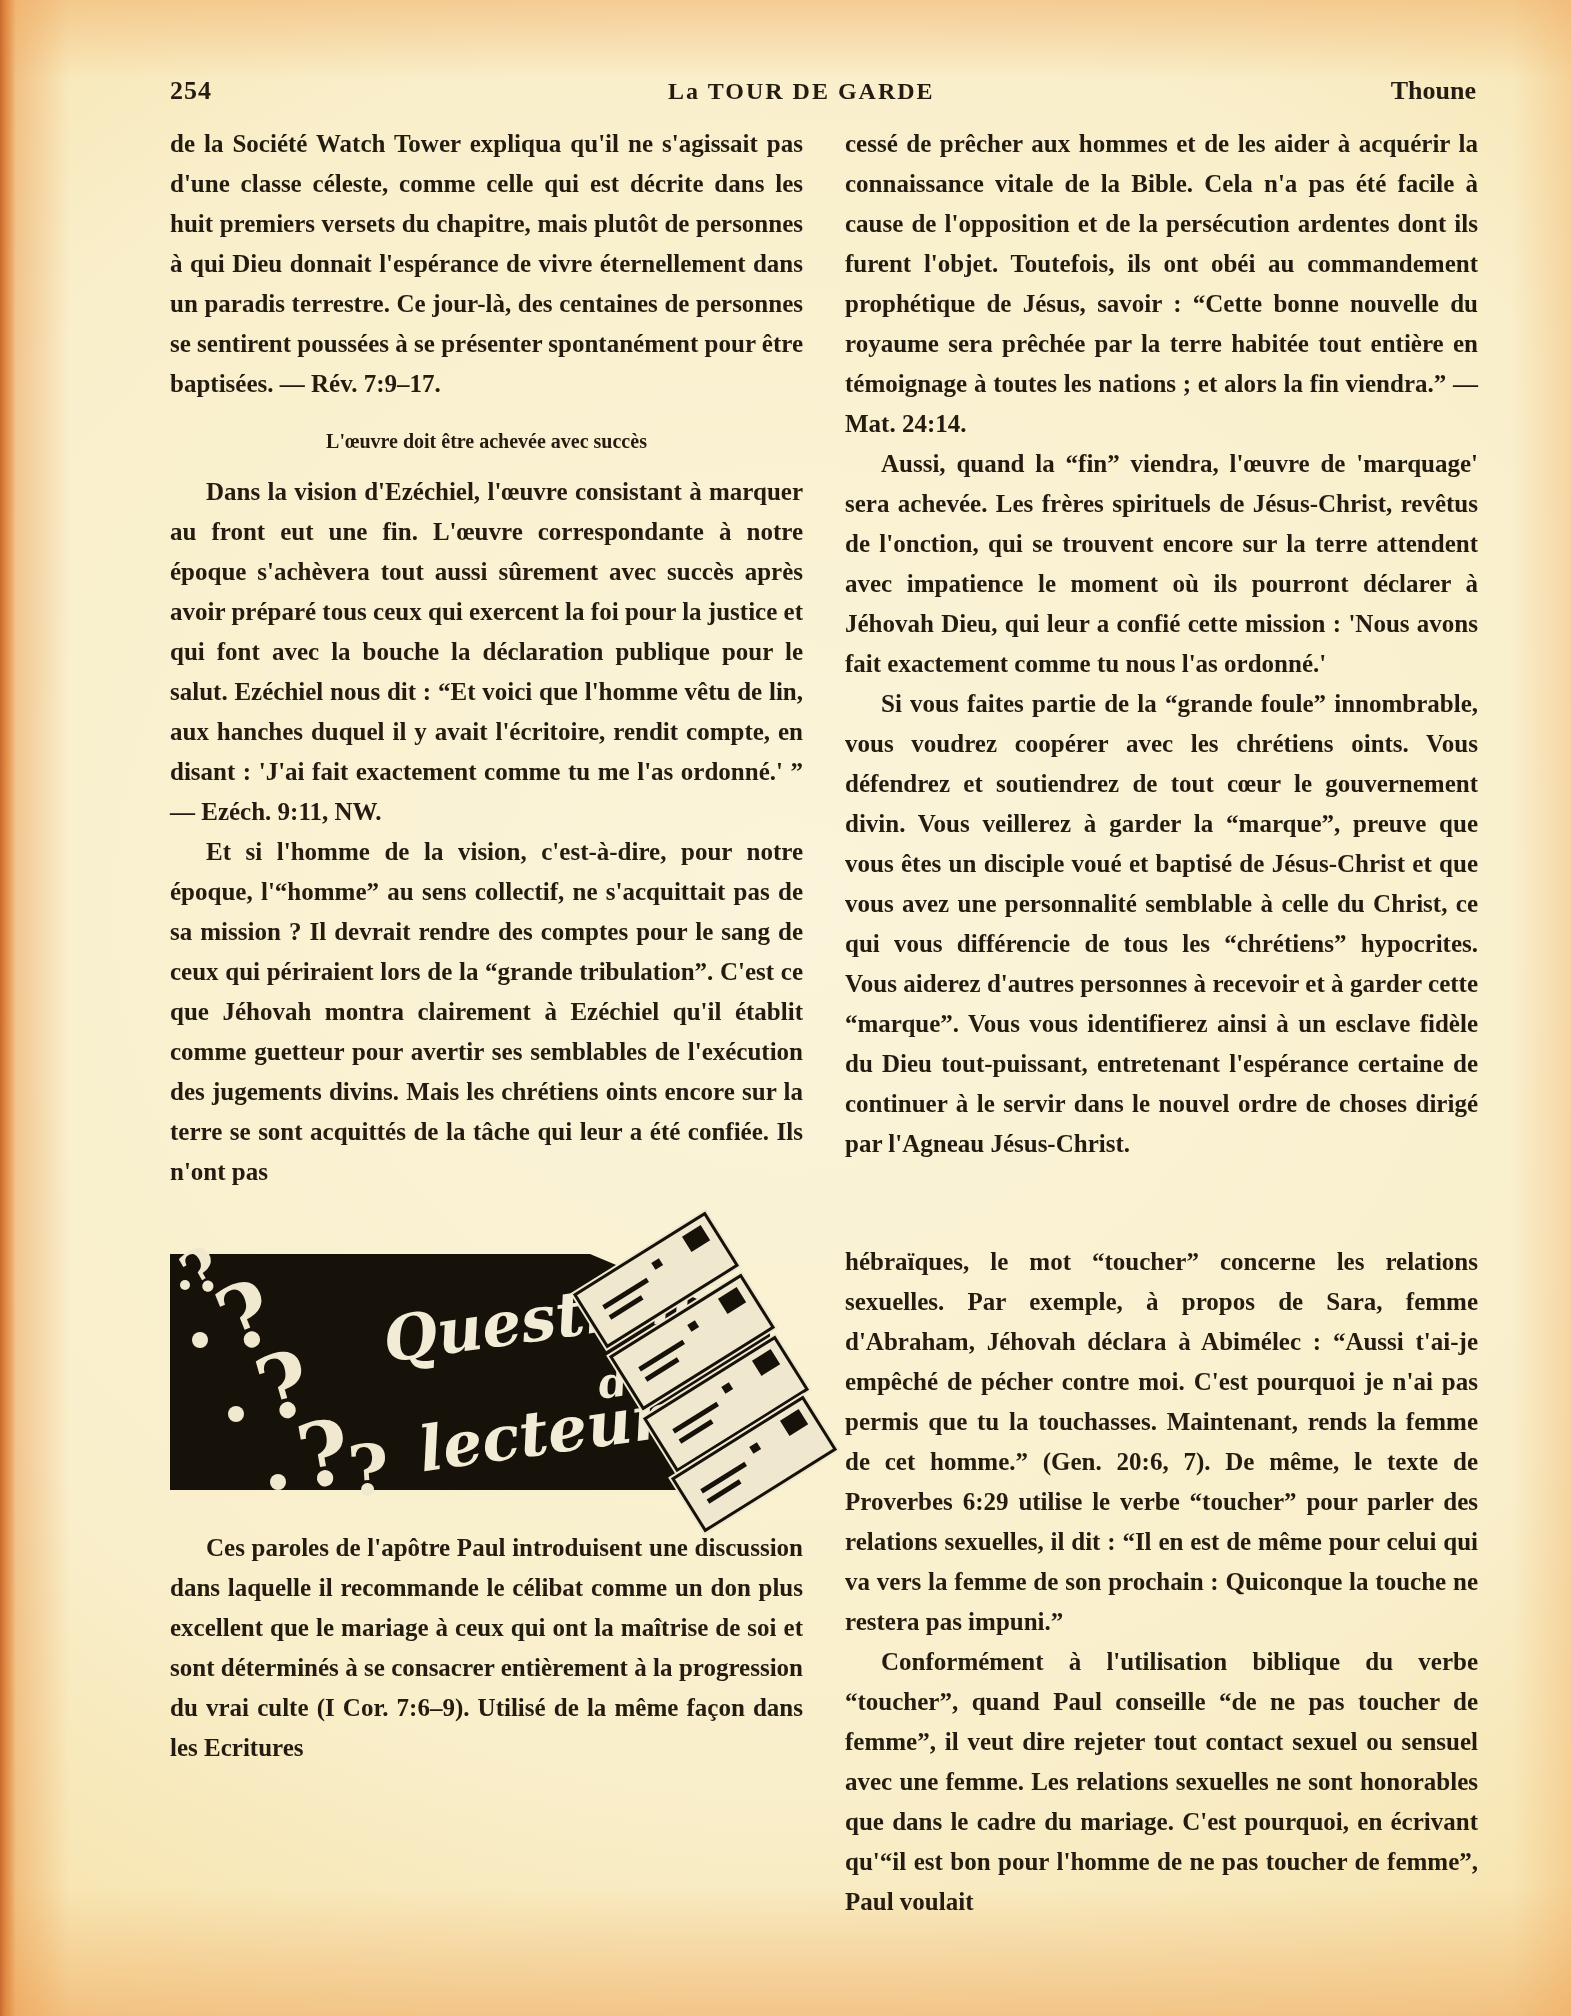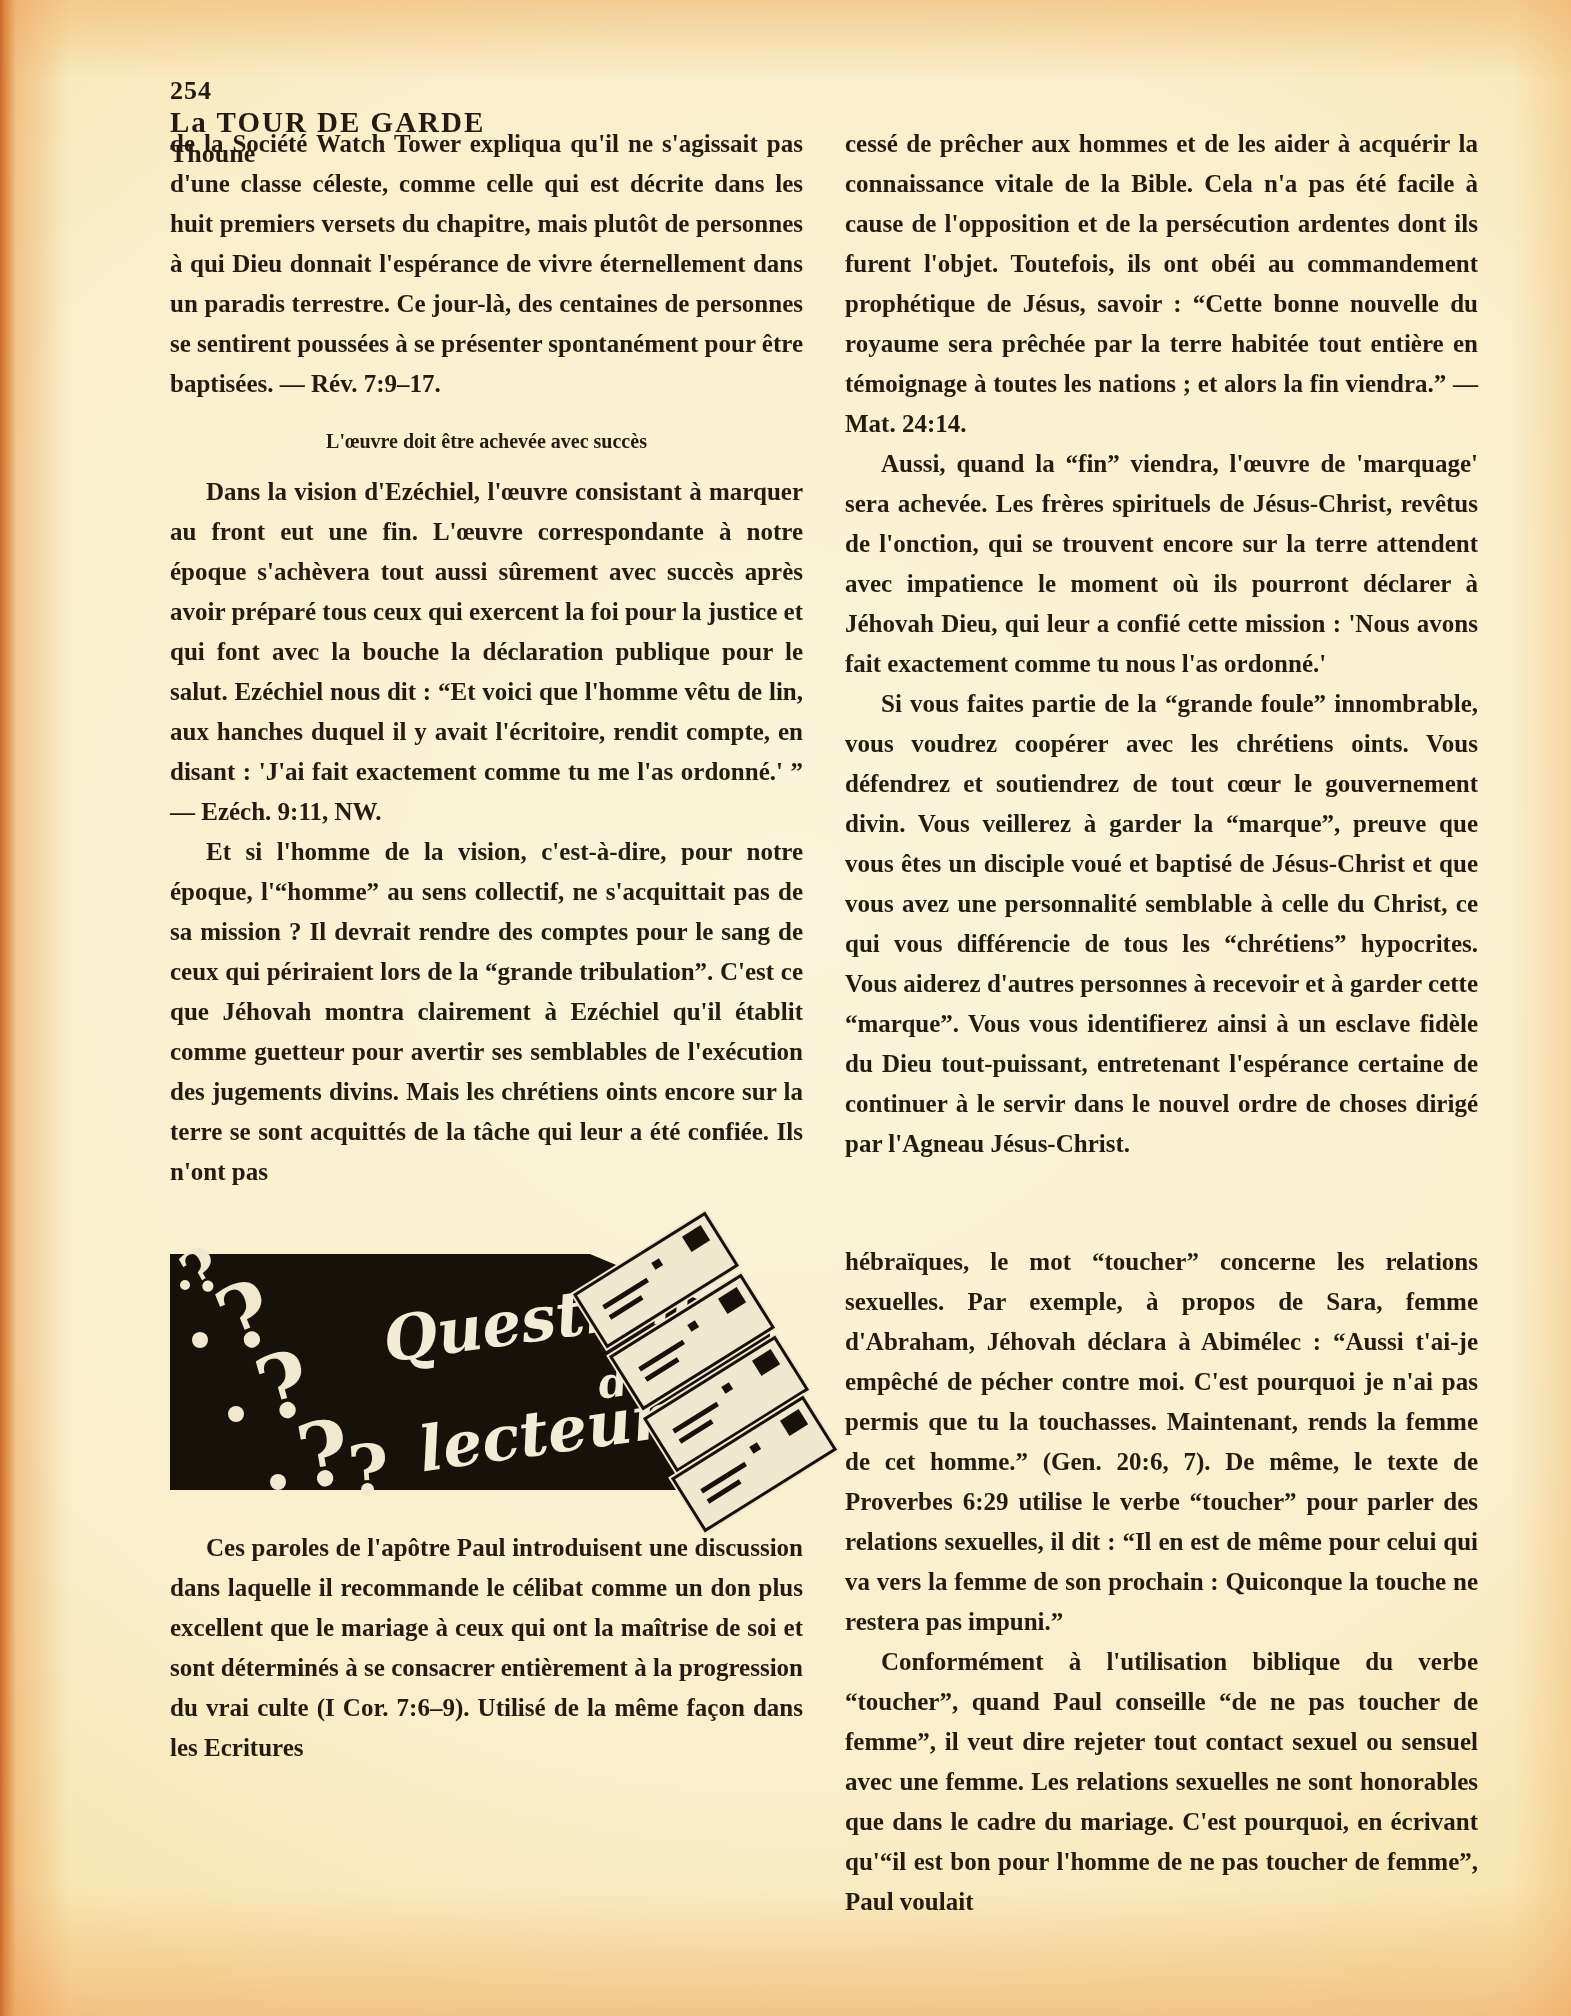--- a/index.html
+++ b/index.html
@@ -8,23 +8,23 @@
     font-family:"Liberation Serif", serif;color:#241c10;
     background:
       linear-gradient(180deg, rgba(240,170,95,.50) 0px, rgba(240,170,95,0) 80px),
       linear-gradient(0deg, rgba(238,160,85,.48) 0px, rgba(238,160,85,0) 130px),
       linear-gradient(90deg, rgba(232,140,60,.55) 0px, rgba(236,150,70,0) 70px),
       linear-gradient(270deg, rgba(240,175,100,.40) 0px, rgba(240,175,100,0) 60px),
       radial-gradient(ellipse 105% 75% at 50% 45%, #fbf4da 0%, #f9efcb 58%, #f7e3ad 83%, #f3c886 96%, #f1bb76 100%);
   }
   .spine{position:absolute;left:0;top:0;width:16px;height:100%;
     background:linear-gradient(90deg,#c96a2e 0%,#e08a44 35%,rgba(224,138,68,0) 100%);}
-  .header{position:absolute;left:170px;right:95px;top:76px;display:flex;align-items:baseline;flex-direction:column;}
+  .header{position:absolute;left:170px;right:95px;top:76px;display:flex;align-items:baseline;}
   .pagenum{font-size:26px;font-weight:bold;letter-spacing:1px;}
-  .jtitle{flex:1;text-align:center;font-size:29px;font-weight:bold;letter-spacing:2px;}
+  .jtitle{flex:1;text-align:center;font-size:24px;font-weight:bold;letter-spacing:2px;}
   .edition{font-size:26px;font-weight:bold;}
   .cols{position:absolute;left:170px;display:flex;gap:42px;}
   .s1{top:124px;}
   .s2{top:1242px;}
   .col{width:633px;flex:0 0 633px;}
   p.body{margin:0;font-size:25px;line-height:40px;font-weight:bold;text-align:justify;}
   p.ind{text-indent:36px;}
   h3.subhead{margin:22px 0 16px 0;font-size:20px;line-height:30px;text-align:center;font-weight:bold;}
   
   .banner{position:relative;width:660px;height:252px;margin:4px 0 30px 0;}

